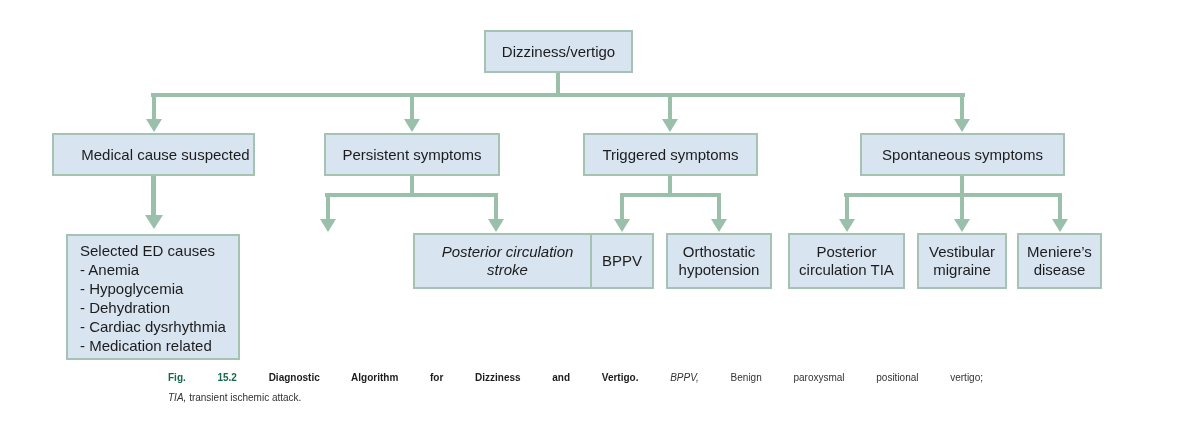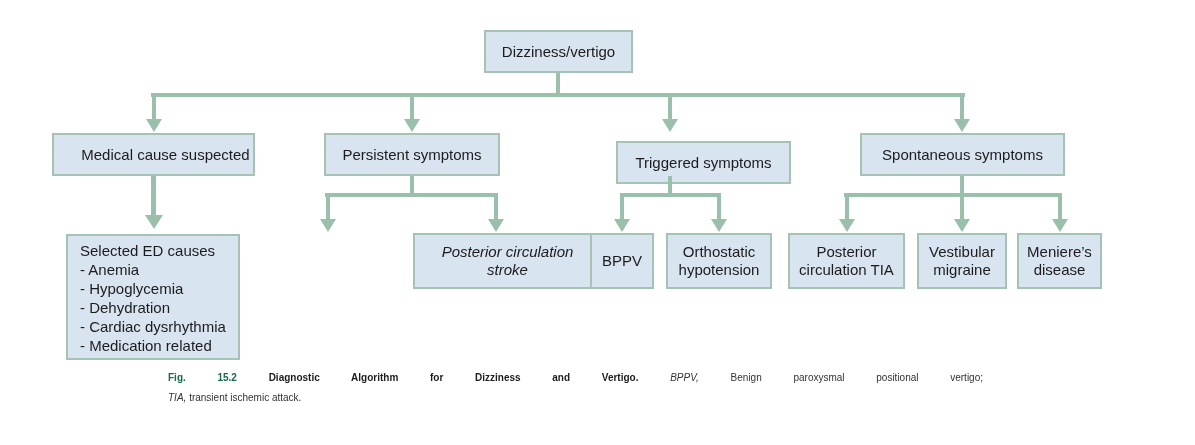--- a/index.html
+++ b/index.html
@@ -95,21 +95,21 @@
 
   <div class="cv" style="left:960px; top:93px; height:27px;"></div>
   <div class="ah" style="left:954px; top:119px;"></div>
 
   <div class="node" style="left:52px; top:133px; width:203px; height:43px;padding-left:24px;">
     <span class="nl">Medical cause suspected</span>
   </div>
   <div class="node" style="left:324px; top:133px; width:176px; height:43px;">
     <span class="nl">Persistent symptoms</span>
   </div>
-  <div class="node" style="left:616px; top:133px; width:175px; height:43px;margin-top:8px;">
+  <div class="node" style="left:583px; top:133px; width:175px; height:43px;">
     <span class="nl">Triggered symptoms</span>
   </div>
   <div class="node" style="left:860px; top:133px; width:205px; height:43px;">
     <span class="nl">Spontaneous symptoms</span>
   </div>
 
   <div class="cv thick" style="left:151px; top:176px; height:40px;"></div>
   <div class="ah big" style="left:145px; top:215px;"></div>
 
   <div class="cv" style="left:410px; top:176px; height:19px;"></div>

